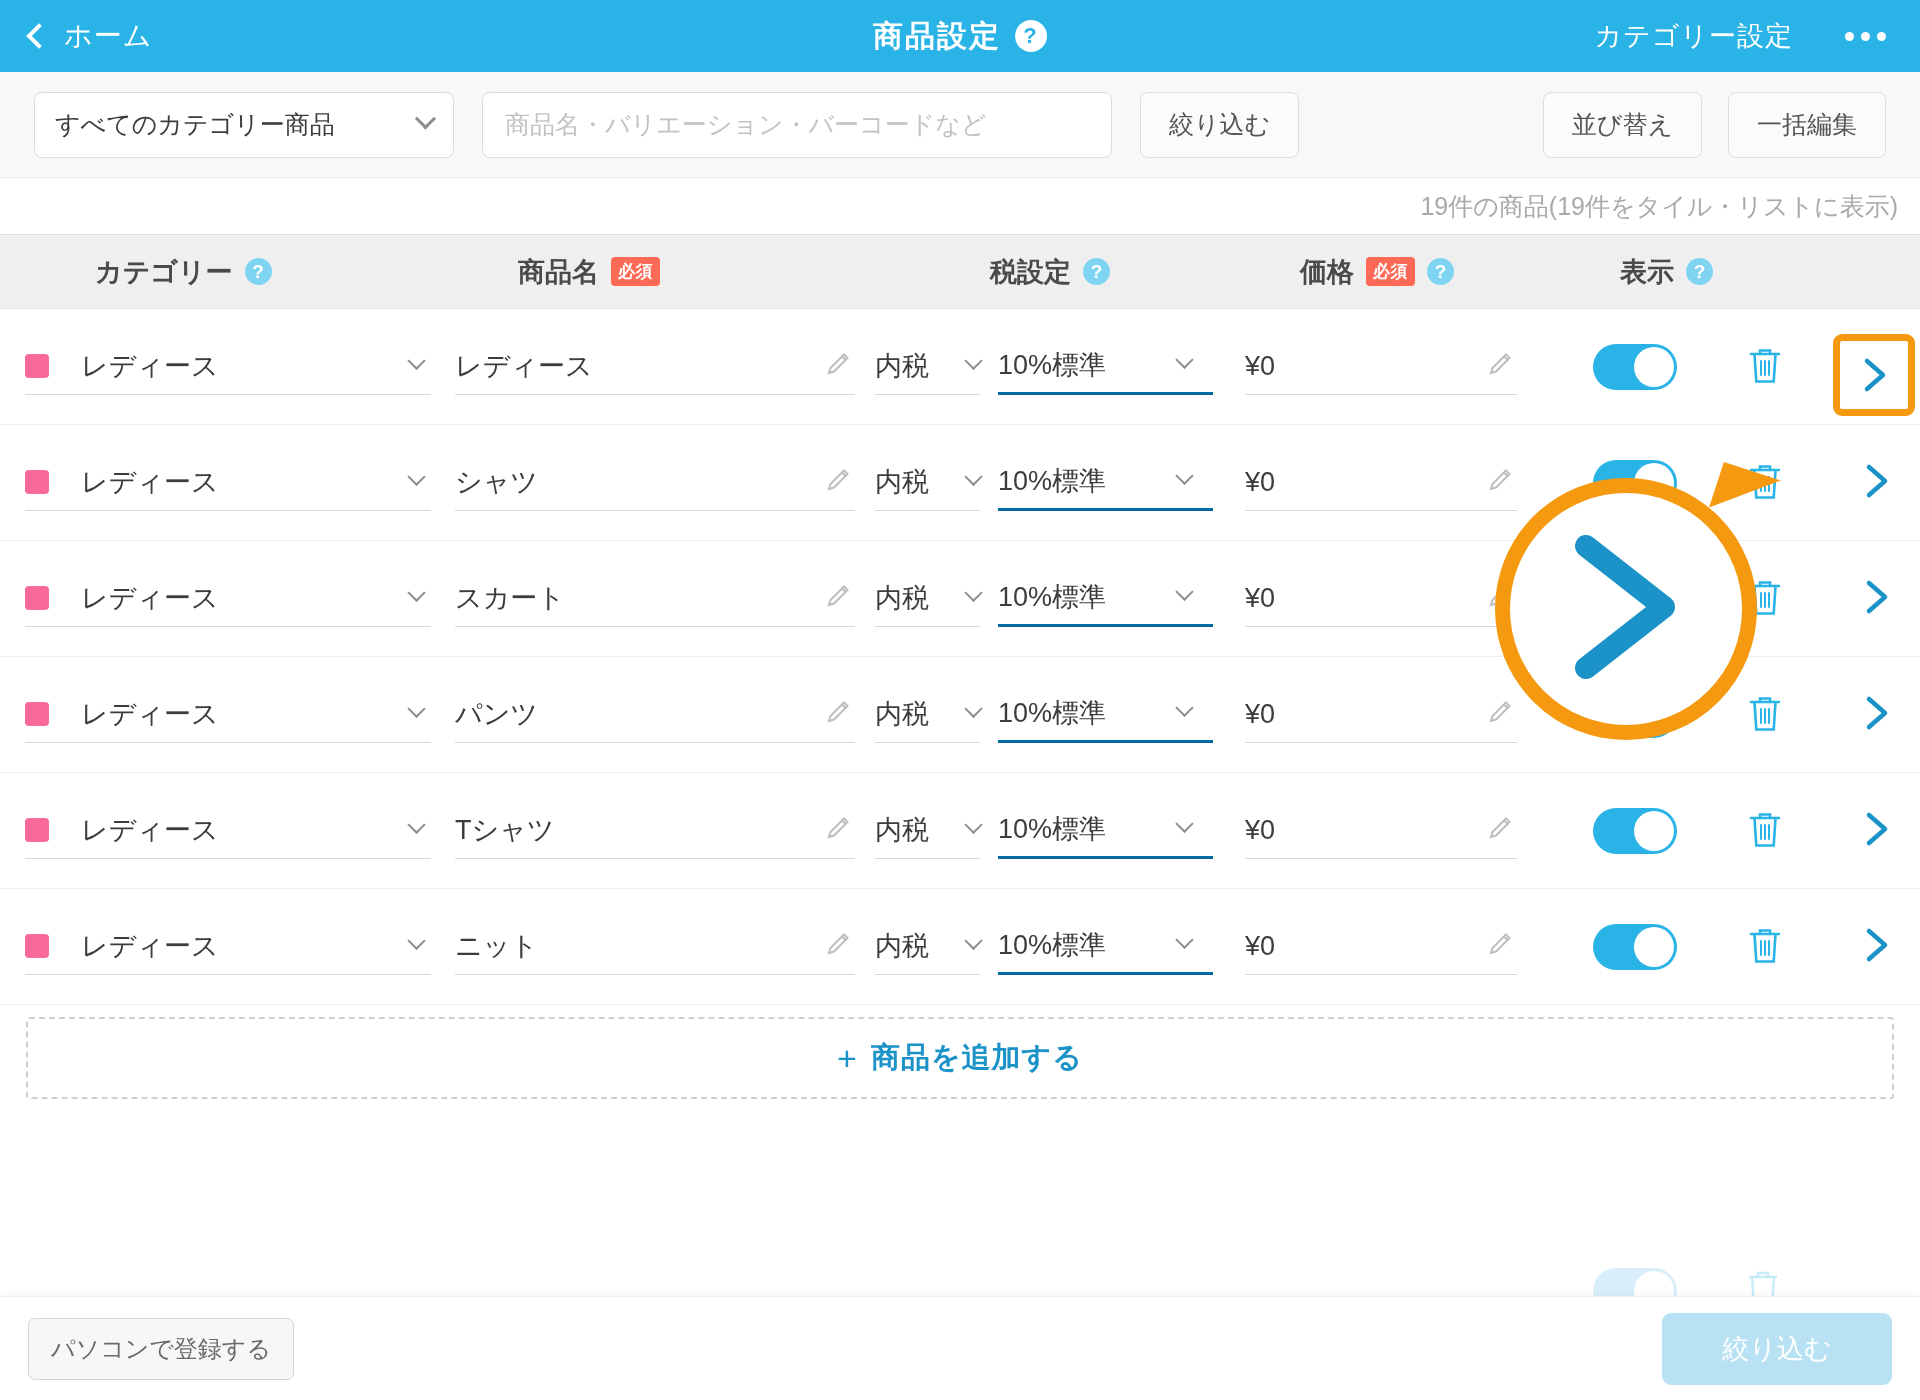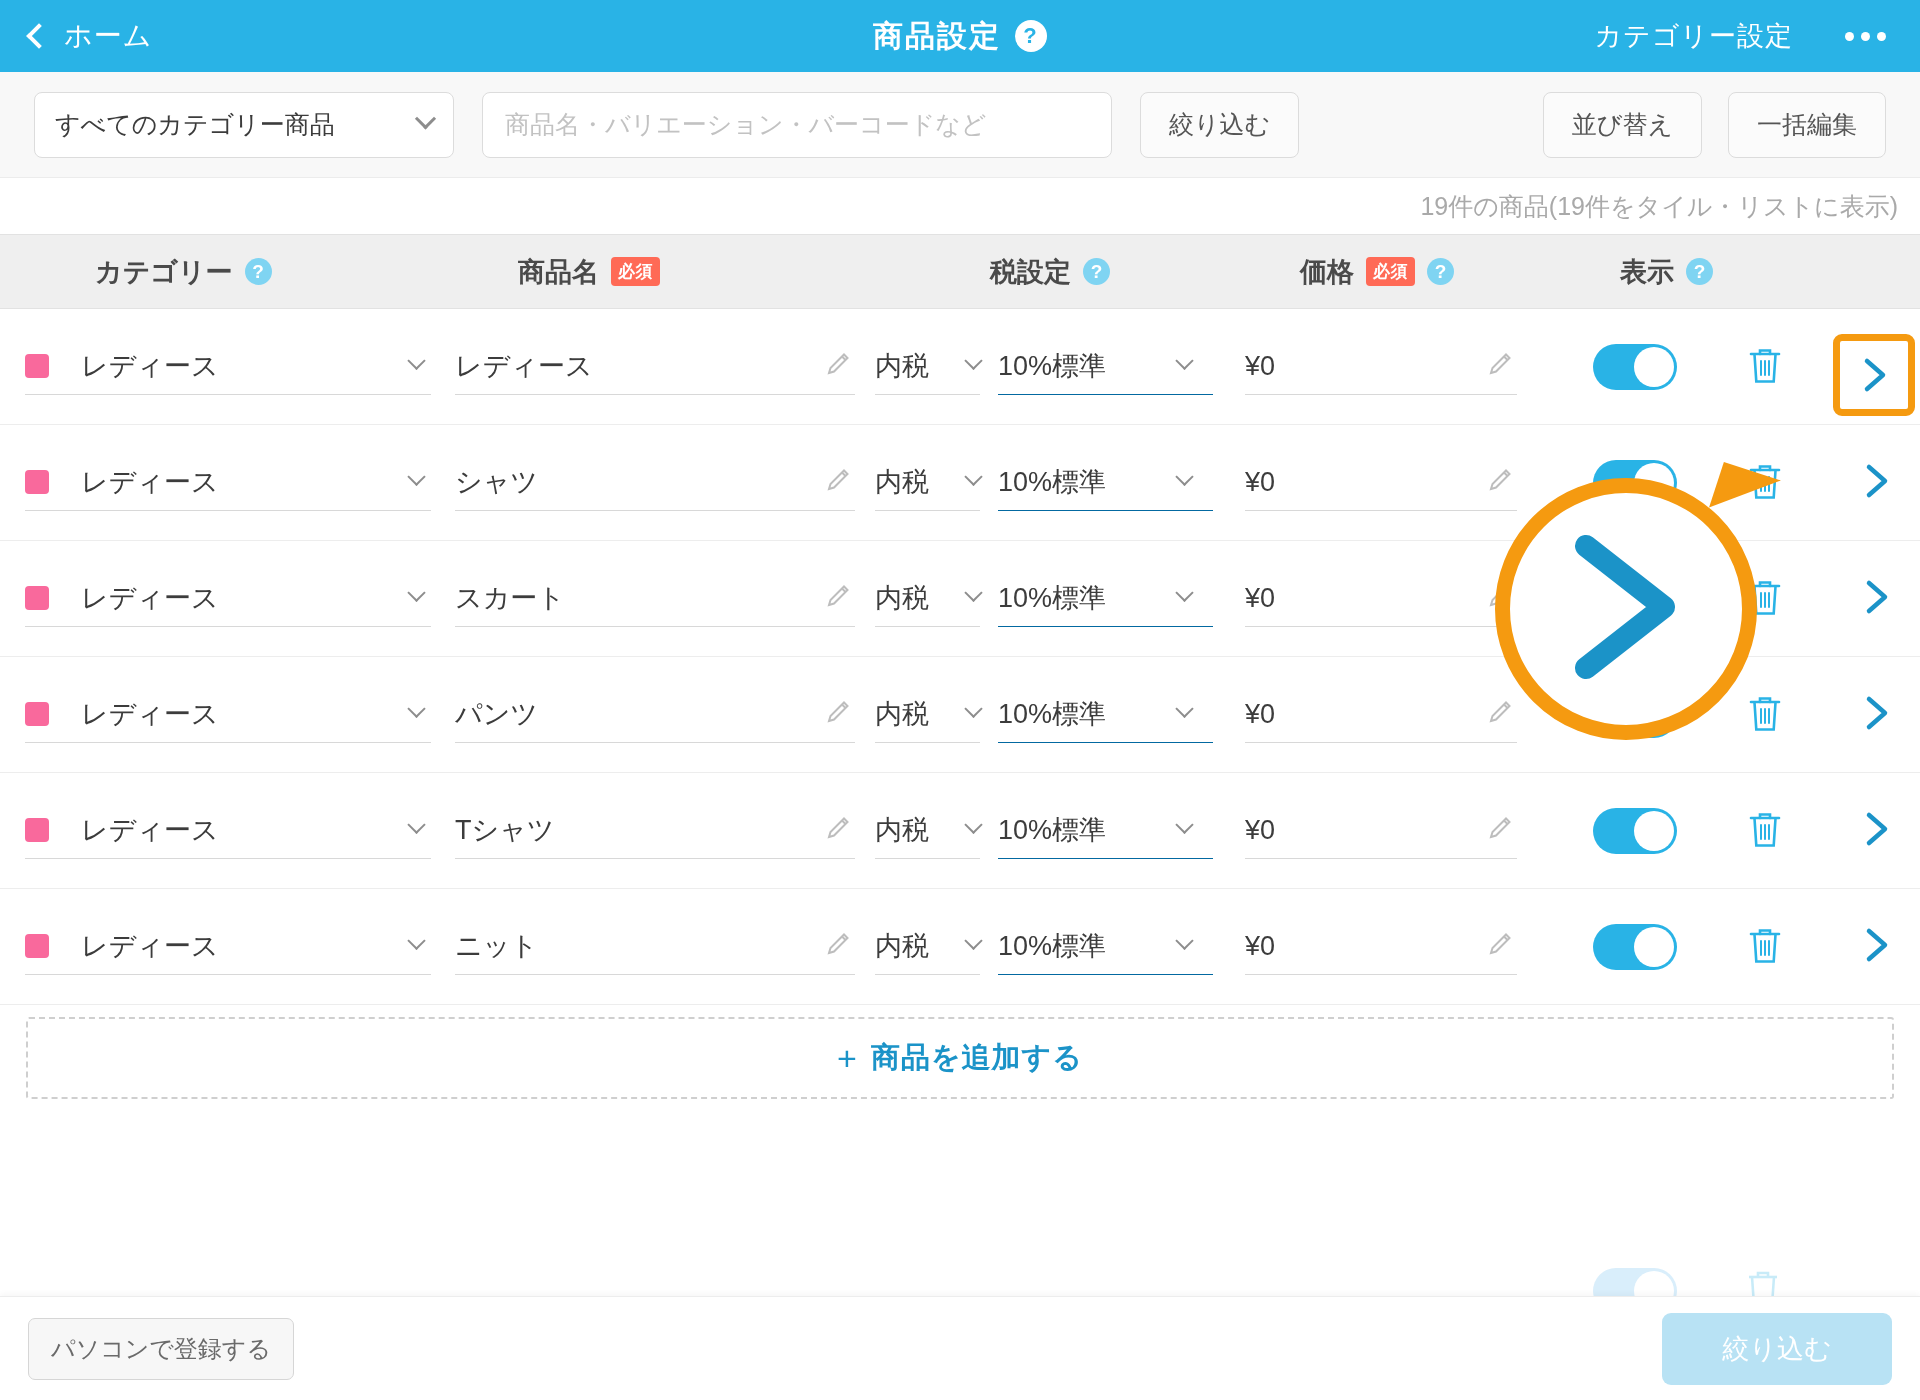--- a/index.html
+++ b/index.html
@@ -124,21 +124,21 @@
   .name-label { font-size: 27px; color: #3c3c3c; }
   .pencil { margin-left: auto; margin-right: 4px; }
 
   
   .tax-cell { width: 370px; display: flex; gap: 18px; }
   .tax-kind {
     width: 105px; border-bottom: 1px solid #d8d8d8; height: 56px;
     display: flex; align-items: center; gap: 10px; cursor: pointer; justify-content: space-between;
   }
   .tax-rate {
-    width: 215px; border-bottom: 1px solid #0369a1; height: 56px;
+    width: 215px; border-bottom: 3px solid #0369a1; height: 56px;
     display: flex; align-items: center; cursor: pointer;
   }
   .tax-txt { font-size: 27px; color: #3c3c3c; }
   .tax-kind .caret, .tax-rate .caret { width: 13px; height: 13px; border-width: 2px; }
   .tax-rate .caret { margin-left: auto; margin-right: 22px; }
 
   
   .price-cell { width: 300px; }
   .price-field {
     width: 272px; border-bottom: 1px solid #d8d8d8; height: 56px;

